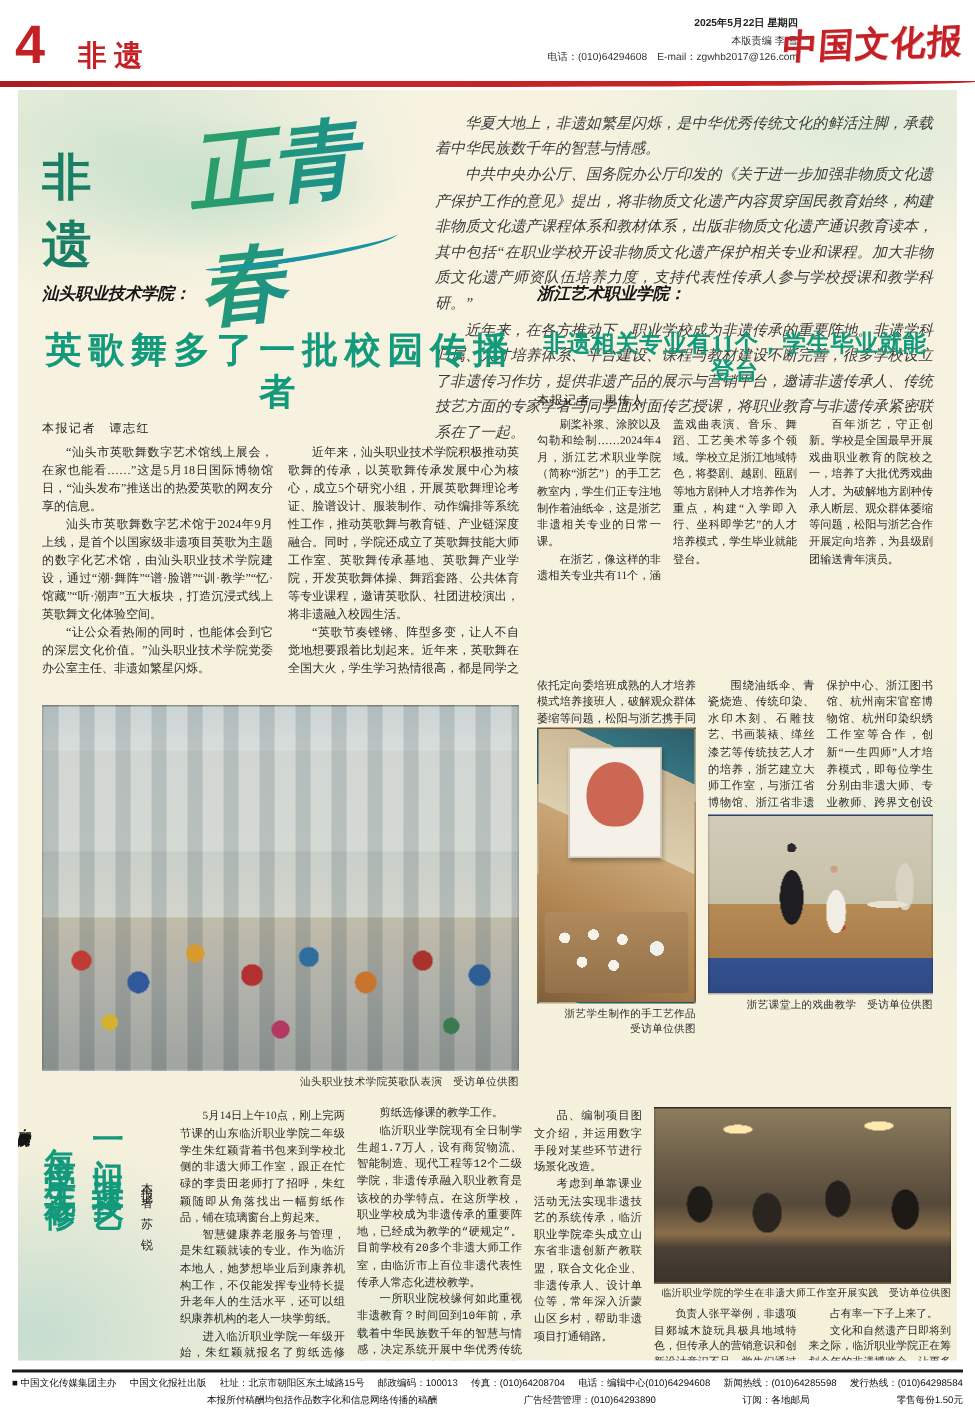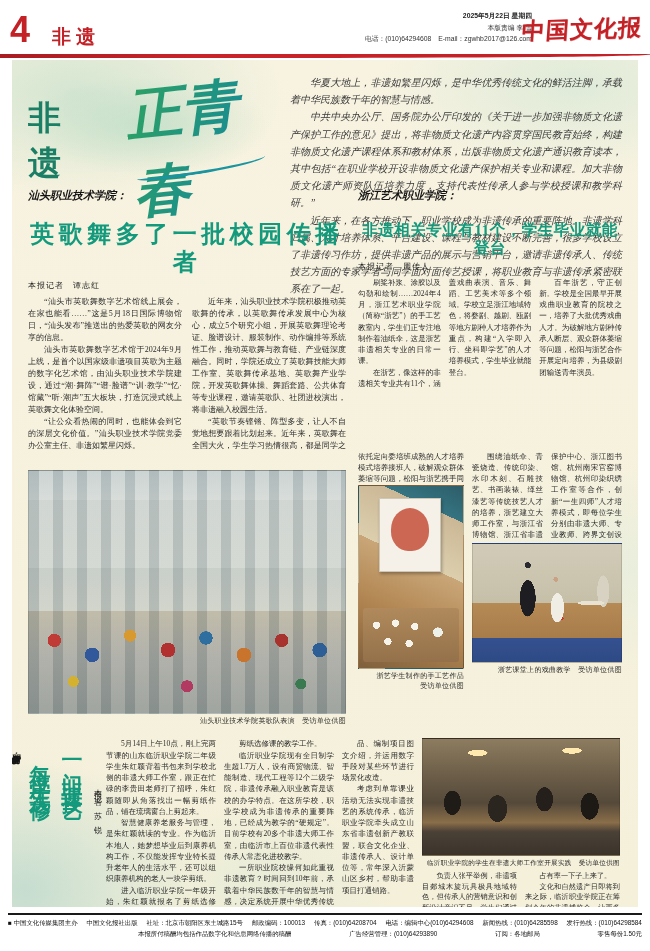--- a/index.html
+++ b/index.html
@@ -117,22 +117,22 @@
     radial-gradient(ellipse 15px 22px at 85% 58%, #1d1a16 0 60%, transparent 61%),
     linear-gradient(180deg,#8d7c5f 0%,#6d5f49 30%,#55493a 55%,#8a6e49 72%,#4a4036 80%,#3b342b 100%);}
 
   
   .bottom-section{display:flex;margin-top:12px;height:210px;}
   .v-head{flex:none;width:74px;writing-mode:vertical-rl;padding-top:10px;box-sizing:border-box;height:205px;}
   .vh-byline{font-size:8px;color:#222;letter-spacing:3px;margin-left:5px;margin-top:34px;}
   .vh-line{font-size:21px;font-weight:bold;color:#13997c;letter-spacing:7px;margin-left:4px;}
   .vh-kicker{font-size:8.5px;font-weight:bold;font-style:italic;color:#151515;margin-left:5px;}
   .b-col{flex:none;font-size:7.5px;height:210px;}
-  .b-col1{width:110px;margin-left:4px;}
-  .b-col2{width:110px;margin-left:8px;}
+  .b-col1{width:110px;margin-left:18px;}
+  .b-col2{width:110px;margin-left:8px;font-family:Liberation Mono, monospace;}
   .b-col3{width:72px;margin-left:8px;}
   .b-stack{flex:none;width:198px;margin-left:8px;}
   .b-stack .caption{font-size:6.6px;}
 
   
   .footer{position:absolute;left:0;right:0;bottom:0;height:42px;box-sizing:border-box;
           padding:4px 8px 0;font-family:"Liberation Sans",sans-serif;background:#fff;}
   .footer-topline{border-top:2px solid #1a1a1a;margin-bottom:3px;}
   .f-row{display:flex;justify-content:space-between;font-size:6.4px;color:#111;line-height:1.7;}
   .f-row2{padding-left:130px;}

